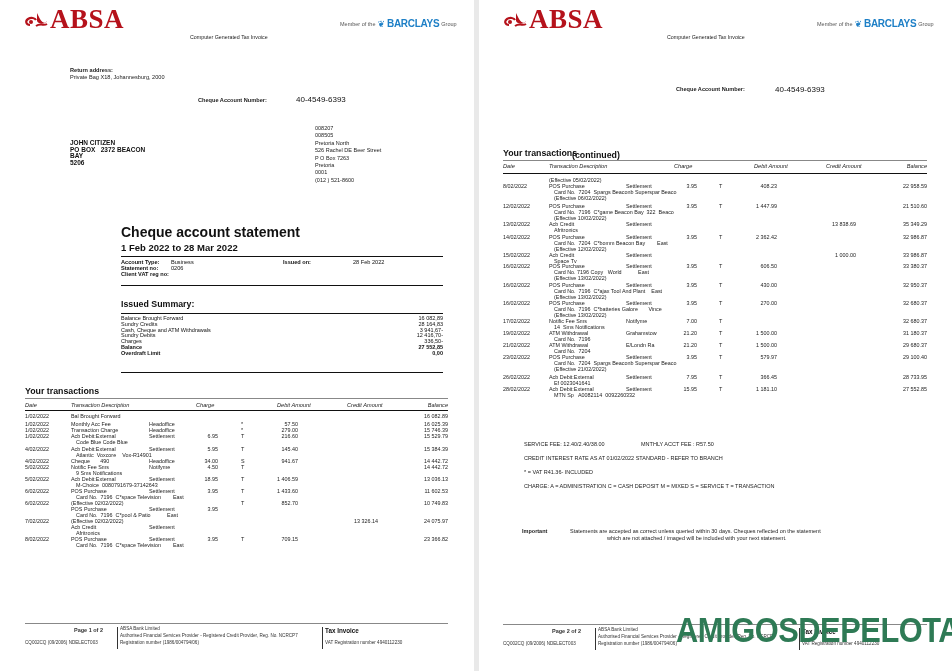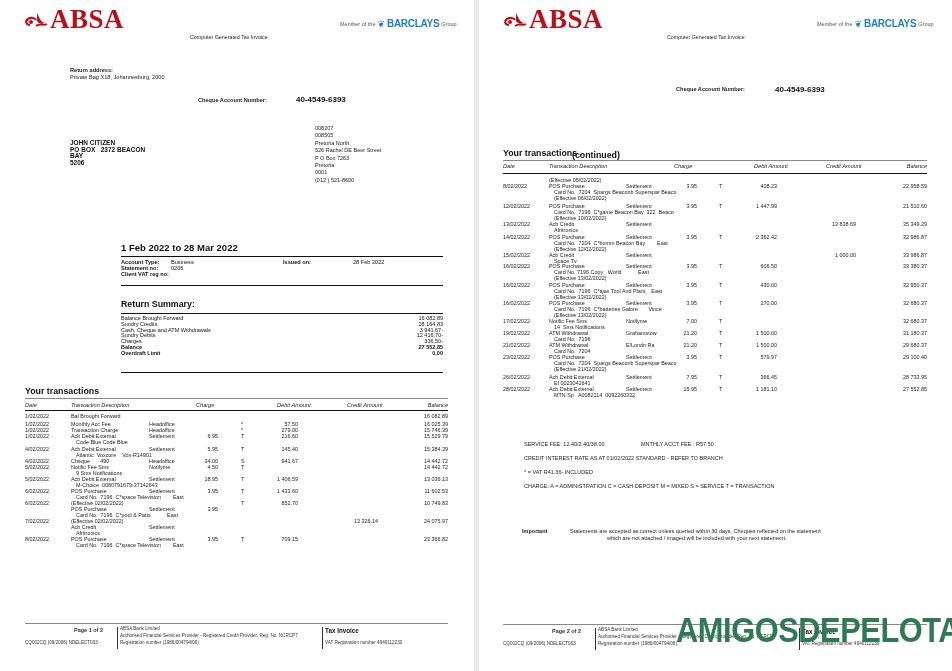--- a/index.html
+++ b/index.html
@@ -11,21 +11,21 @@
   .abs { position: absolute; white-space: nowrap; }
   .logo { display: flex; align-items: center; }
   .logo-mark { width: 24px; height: 18px; position: relative; margin-right: 2px; }
   .logo-text { color: #b5121b; font-family: "Liberation Serif", serif; font-weight: bold; font-size: 27px; letter-spacing: 0.5px; line-height: 1; }
   .barclays { font-size: 5.5px; color: #555; display: flex; align-items: center; }
   .barclays b { color: #1d7fc6; font-family: "Liberation Sans Narrow", "Liberation Sans", sans-serif; font-size: 10px; margin: 0 2px; letter-spacing: -0.3px; }
   .eagle { color: #1d7fc6; font-size: 9px; margin-left: 2px; }
   .tiny { font-size: 5.3px; color: #222; }
   .small { font-size: 5.6px; color: #222; }
   .bold { font-weight: bold; }
-  .acct-num { font-size: 8px; font-weight: bold; }
+  .acct-num { font-size: 8px; font-weight: normal; }
   .addr { font-size: 6.5px; font-weight: bold; line-height: 6.5px; }
   .branch { font-size: 5.5px; line-height: 7.4px; color: #222; }
   .h1 { font-size: 14px; font-weight: bold; }
   .h2 { font-size: 9.5px; font-weight: bold; }
   .h3 { font-size: 8.8px; font-weight: bold; }
   .rule { position: absolute; height: 0; border-top: 1.4px solid #111; }
   .rule.thin { border-top-width: 0.8px; }
   .rule.gray { border-top: 1.2px solid #888; }
   .info td { font-size: 5.6px; padding: 0; line-height: 5.8px; vertical-align: top; }
   table { border-collapse: collapse; }
@@ -82,20 +82,21 @@
     <div>008207</div>
     <div>008505</div>
     <div>Pretoria North</div>
     <div>526 Rachel DE Beer Street</div>
     <div>P O Box 7263</div>
     <div>Pretoria</div>
     <div>0001</div>
     <div>(012 ) 521-8600</div>
   </div>
 
+  <div class="abs h1" style="left:121px; top:224px;">Cheque account statement</div>
   <div class="abs h2" style="left:121px; top:242px;">1 Feb 2022 to 28 Mar 2022</div>
   <div class="rule" style="left:121px; top:256px; width:322px;"></div>
 
   <table class="abs info" style="left:121px; top:260px;">
     <tbody>
         <tr>
       <td class="bold" style="width:50px">Account Type:</td>
       <td style="width:112px">Business</td>
       <td class="bold" style="width:70px">Issued on:</td>
       <td>28 Feb 2022</td>
@@ -108,21 +109,21 @@
     </tr>
     <tr>
       <td class="bold" colspan="2">Client VAT reg no:</td>
       <td></td>
           <td></td>
     </tr>
   </tbody>
     </table>
   <div class="rule" style="left:121px; top:285px; width:322px;"></div>
 
-  <div class="abs h3" style="left:121px; top:299px;">Return Summary:</div>
+  <div class="abs h3" style="left:121px; top:299px;">Issued Summary:</div>
   <div class="rule thin" style="left:121px; top:313px; width:322px;"></div>
 
   <table class="abs sum" style="left:121px; top:316px; width:322px;">
     <tbody>
         <tr>
           <td>Balance Brought Forward</td>
           <td class="r">16 082,89</td>
         </tr>
     <tr>
           <td>Sundry Credits</td>

